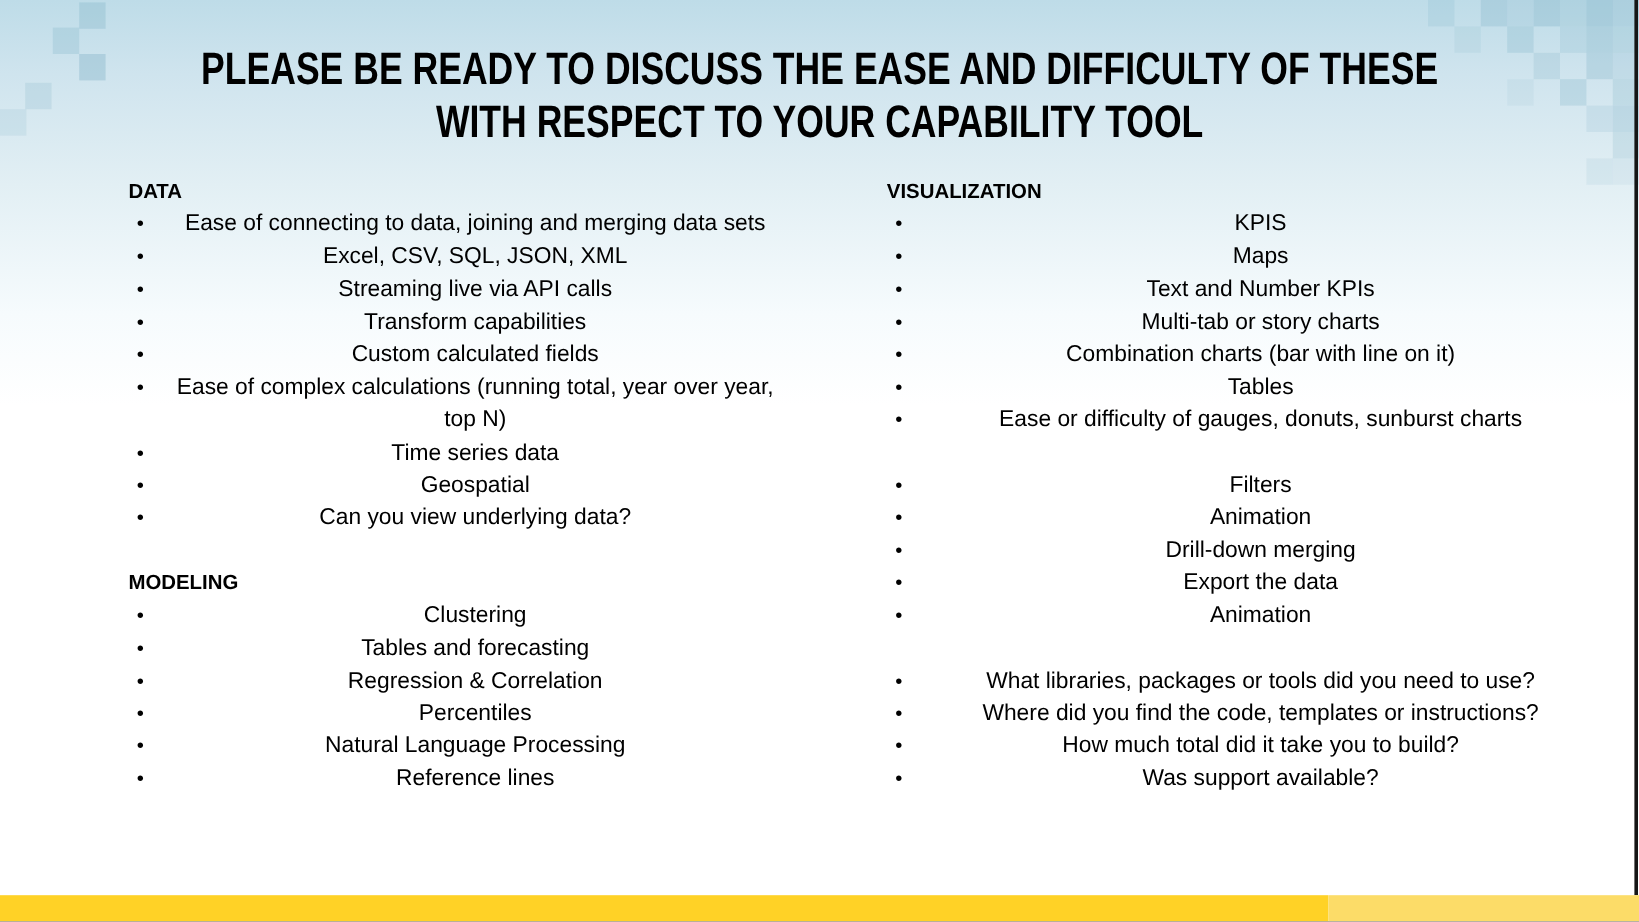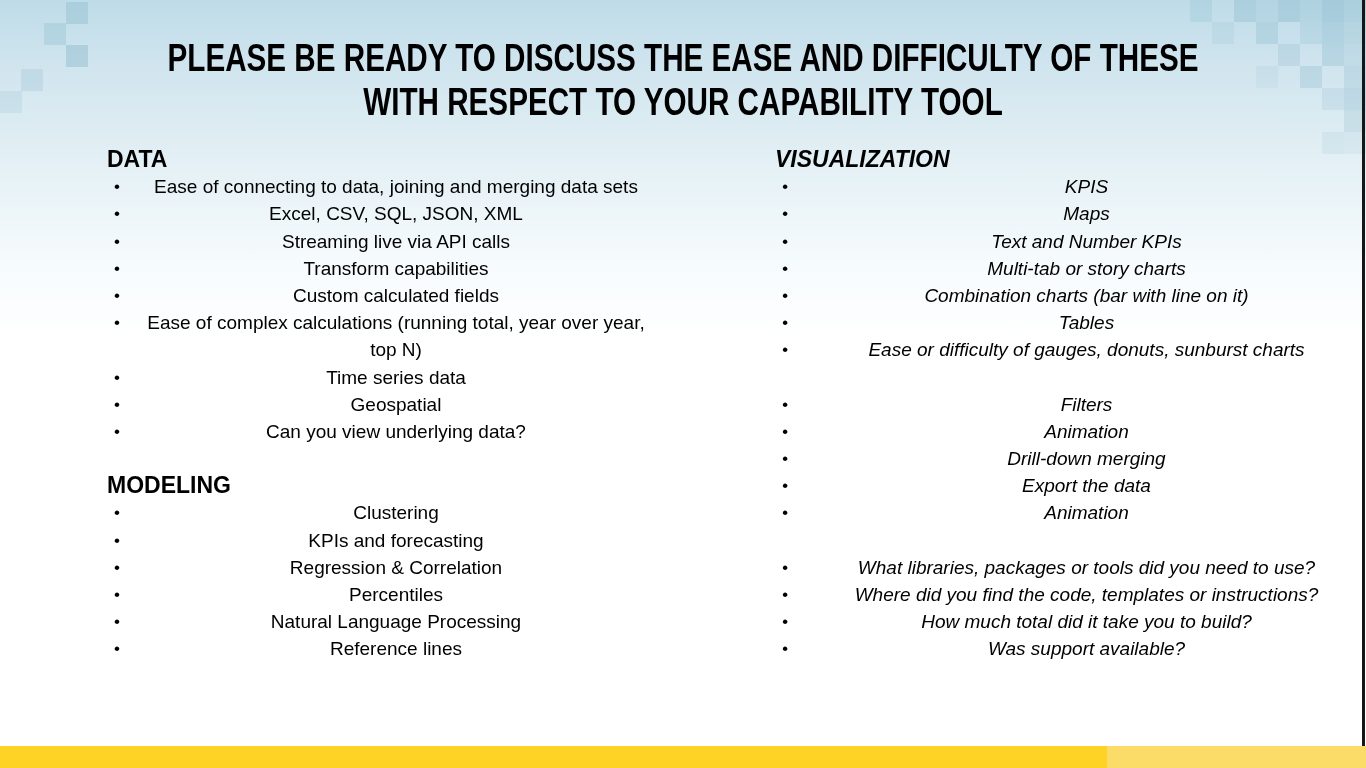--- a/index.html
+++ b/index.html
@@ -12,24 +12,24 @@
   .sq{position:absolute;width:22px;height:22px;}
   
   .title{
     position:absolute;top:36px;left:0;width:1366px;text-align:center;
     font-weight:700;font-size:38px;line-height:44px;letter-spacing:0px;
     transform:scaleX(0.78);transform-origin:50% 0;white-space:nowrap;
   }
   
   .col{position:absolute;top:146px;}
   .col-left{left:107px;width:545px;}
-  .col-right{left:775px;width:590px;font-style:italic;}
+  .col-right{left:739px;width:590px;}
   .section{margin:0;}
   .section + .section{margin-top:27px;}
-  .section .h{font-size:23px;font-weight:700;line-height:27.2px;}
+  .section .h{font-size:17px;font-weight:700;line-height:27.2px;}
   .section ul{margin:0;padding:0;list-style:none;}
   .section li{display:flex;font-size:19px;line-height:27.2px;}
   .section li .b{flex:0 0 26px;margin-left:7px;font-size:17px;}
   .section li .t{flex:1 1 auto;text-align:center;}
   
   .edge-line{position:absolute;top:0;right:1px;width:3px;height:746px;}
   
   .bar{position:absolute;bottom:0;height:22px;}
   .bar.left{left:0;width:1107px;}
   .bar.right{left:1107px;width:259px;}
@@ -119,21 +119,21 @@
       </div>
       <div class="section">
         <div class="h">MODELING</div>
         <ul>
           <li>
             <span class="b">•</span>
             <span class="t">Clustering</span>
           </li>
           <li>
             <span class="b">•</span>
-            <span class="t">KPIs and forecasting</span>
+            <span class="t">Tables and forecasting</span>
           </li>
           <li>
             <span class="b">•</span>
             <span class="t">Regression &amp; Correlation</span>
           </li>
           <li>
             <span class="b">•</span>
             <span class="t">Percentiles</span>
           </li>
           <li>

